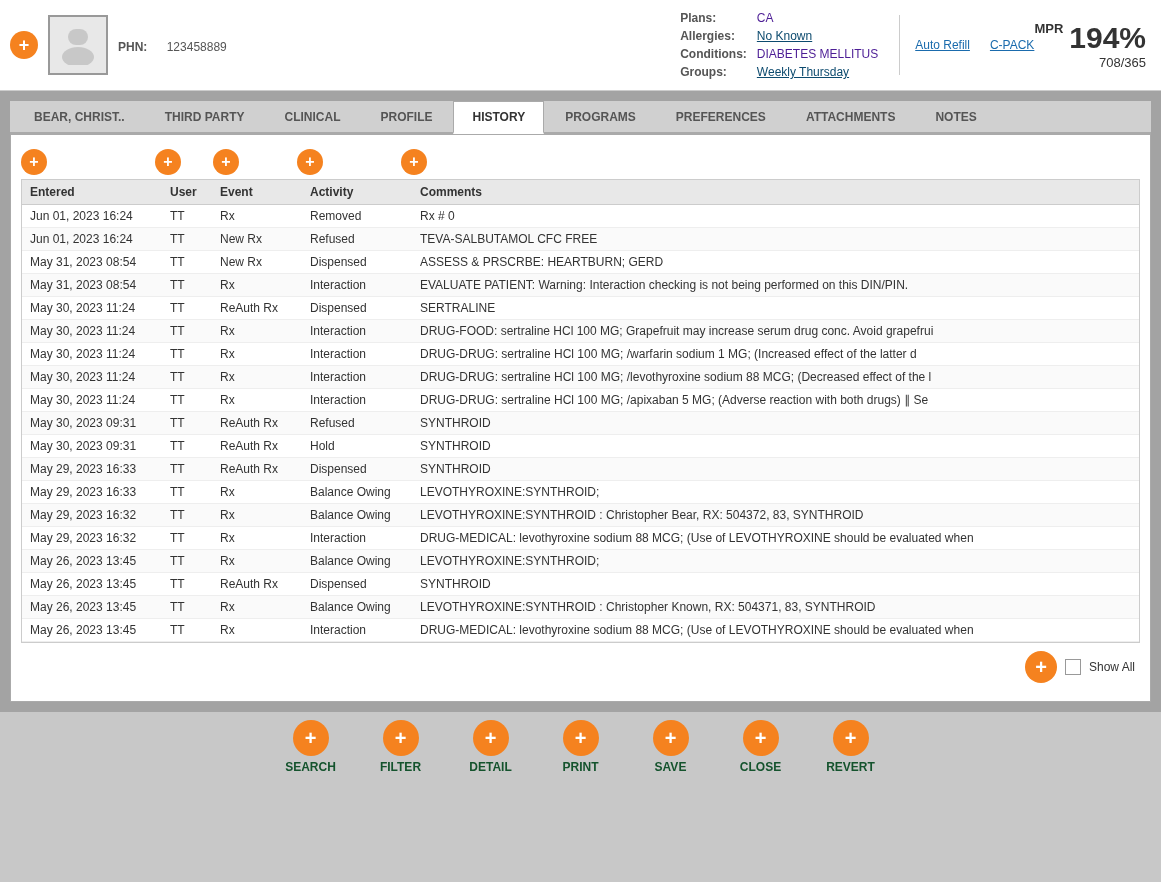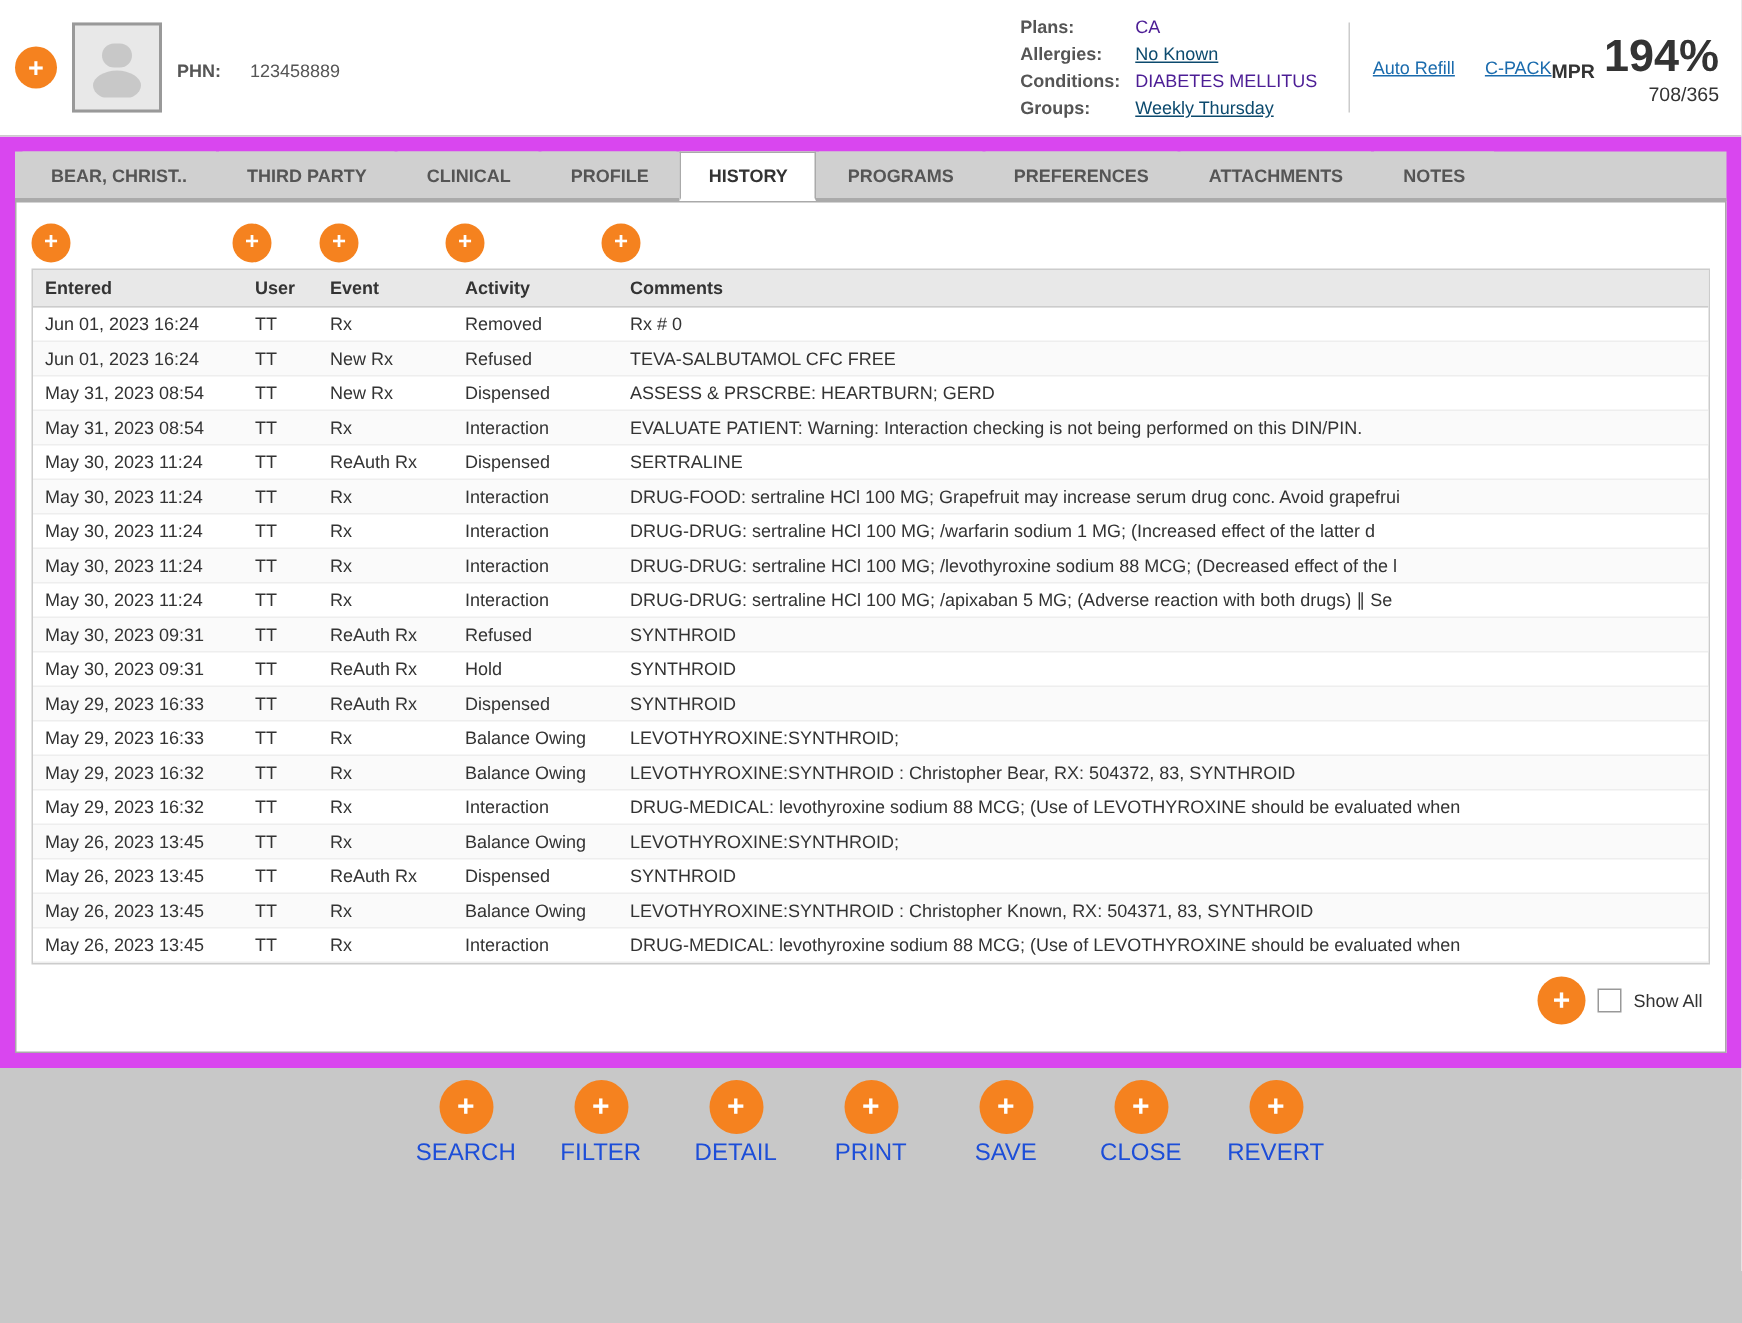--- a/index.html
+++ b/index.html
@@ -50,21 +50,21 @@
     .divider-v { width: 1px; background: #ccc; height: 60px; margin: 0 15px; }
     .top-links { display: flex; gap: 20px; font-size: 12px; }
     .top-links span { color: #1a6bad; text-decoration: underline; cursor: pointer; }
     .mpr-section { margin-left: auto; display: flex; flex-direction: column; align-items: flex-end; padding-right: 5px; }
     .mpr-label { font-size: 13px; font-weight: bold; color: #333; }
     .mpr-pct { font-size: 30px; font-weight: bold; color: #333; }
     .mpr-sub { font-size: 13px; color: #333; text-align: right; }
 
     
     .main-container {
-      background: #d946ef;
+      background: #a3a3a3;
       padding: 10px;
     }
 
     
     .tabs-bar {
       background: #d0d0d0;
       display: flex;
       border-bottom: 2px solid #aaa;
       padding: 0 5px;
     }
@@ -197,23 +197,23 @@
       min-width: 70px;
     }
     .toolbar-item .tb-btn {
       width: 36px; height: 36px;
       background: #f5821f;
       border-radius: 50%;
       display: flex; align-items: center; justify-content: center;
       color: #fff; font-size: 20px; font-weight: bold;
     }
     .toolbar-item .tb-label {
-      font-size: 16px;
-      font-weight: normal;
-      color: #1d4ed8;
+      font-size: 12px;
+      font-weight: bold;
+      color: #14532d;
       text-transform: uppercase;
     }
   </style>
 </head>
 <body>
 
 <div class="patient-bar">
   <div class="add-btn-circle">+</div>
 
   <div class="patient-photo">
@@ -254,21 +254,21 @@
   </div>
 
   <div class="divider-v"></div>
 
   <div class="top-links">
     <span>Auto Refill</span>
     <span>C-PACK</span>
   </div>
 
   <div class="mpr-section">
-    <div style="display:flex;align-items:flex-end;gap:6px;">
+    <div style="display:flex;align-items:flex-start;gap:6px;">
       <span class="mpr-label">MPR</span>
       <span class="mpr-pct">194%</span>
     </div>
     <div class="mpr-sub">708/365</div>
   </div>
 </div>
 
 <div class="main-container">
 
   <div class="tabs-bar">

